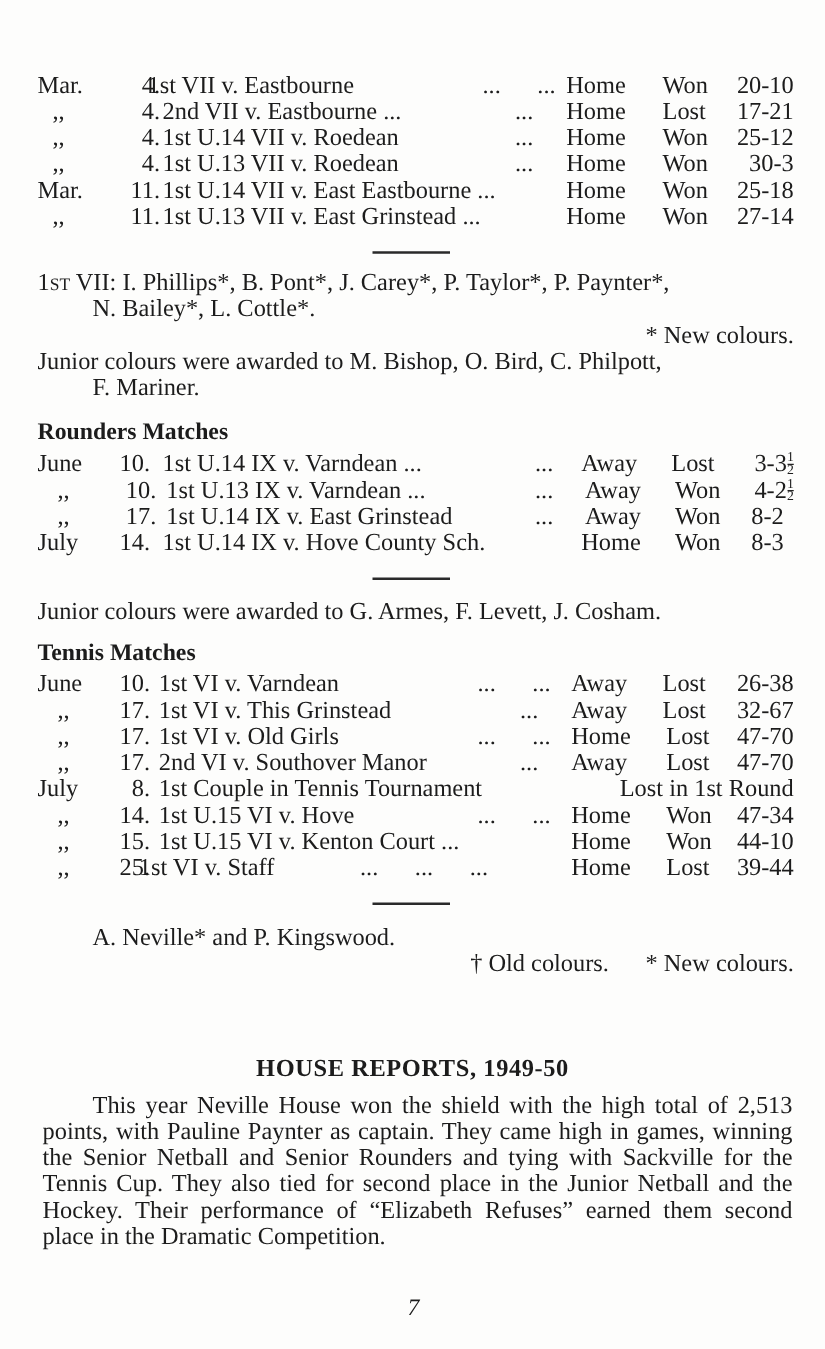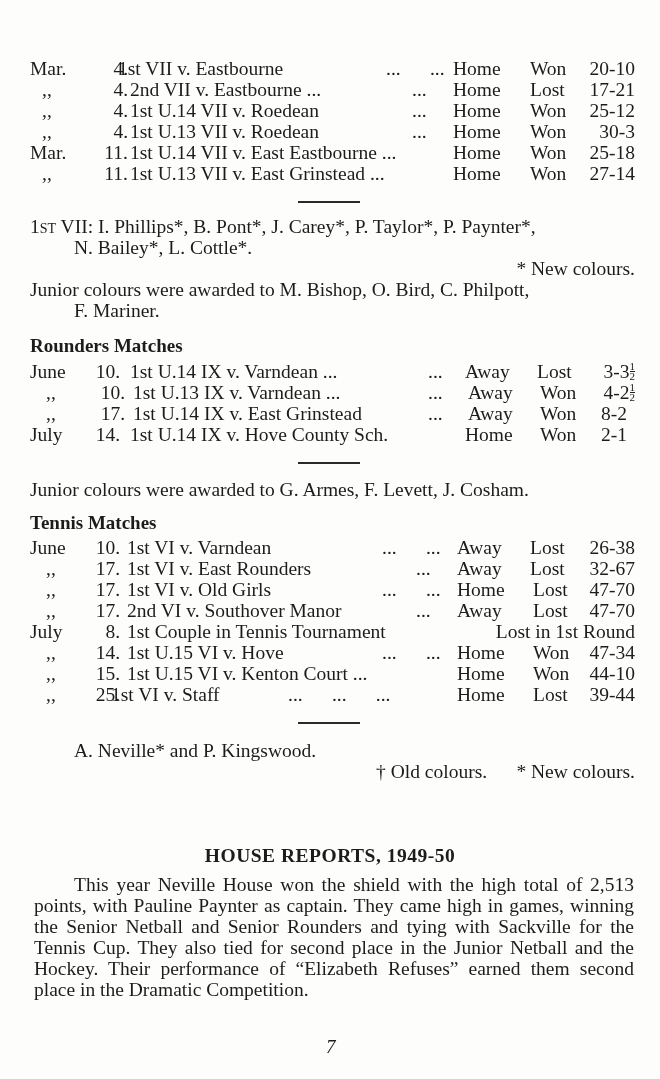--- a/index.html
+++ b/index.html
@@ -144,21 +144,21 @@
       <span style="left:438px">Away</span>
       <span style="left:510px">Won</span>
       <span class="c-score" style="right:8px">8-2</span>
     </div>
     <div class="row" style="top:424px">
       <span class="c-month">July</span>
       <span class="c-day" style="left:40px;width:50px">14.</span>
       <span style="left:100px">1st U.14 IX v. Hove County Sch.</span>
       <span style="left:435px">Home</span>
       <span style="left:510px">Won</span>
-      <span class="c-score" style="right:8px">2-1</span>
+      <span class="c-score" style="right:8px">8-3</span>
     </div>
   </div>
 
   <div class="divider" style="top:462px"></div>
 
   <div class="para" style="top:479px">Junior colours were awarded to G. Armes, F. Levett, J. Cosham.</div>
 
   <div class="heading-bold" style="top:512px">Tennis Matches</div>
 
   <div>
@@ -167,21 +167,21 @@
       <span class="c-day" style="left:40px;width:50px">10.</span>
       <span style="left:97px">1st VI v. Varndean</span>
       <span style="left:352px;white-space:pre">...      ...</span>
       <span style="left:427px">Away</span>
       <span style="left:500px">Lost</span>
       <span class="c-score">26-38</span>
     </div>
     <div class="row" style="top:558px">
       <span class="c-month" style="left:16px">,,</span>
       <span class="c-day" style="left:40px;width:50px">17.</span>
-      <span style="left:97px">1st VI v. East Rounders</span>
+      <span style="left:97px">1st VI v. This Grinstead</span>
       <span style="left:386px">...</span>
       <span style="left:427px">Away</span>
       <span style="left:500px">Lost</span>
       <span class="c-score">32-67</span>
     </div>
     <div class="row" style="top:579px">
       <span class="c-month" style="left:16px">,,</span>
       <span class="c-day" style="left:40px;width:50px">17.</span>
       <span style="left:97px">1st VI v. Old Girls</span>
       <span style="left:352px;white-space:pre">...      ...</span>

